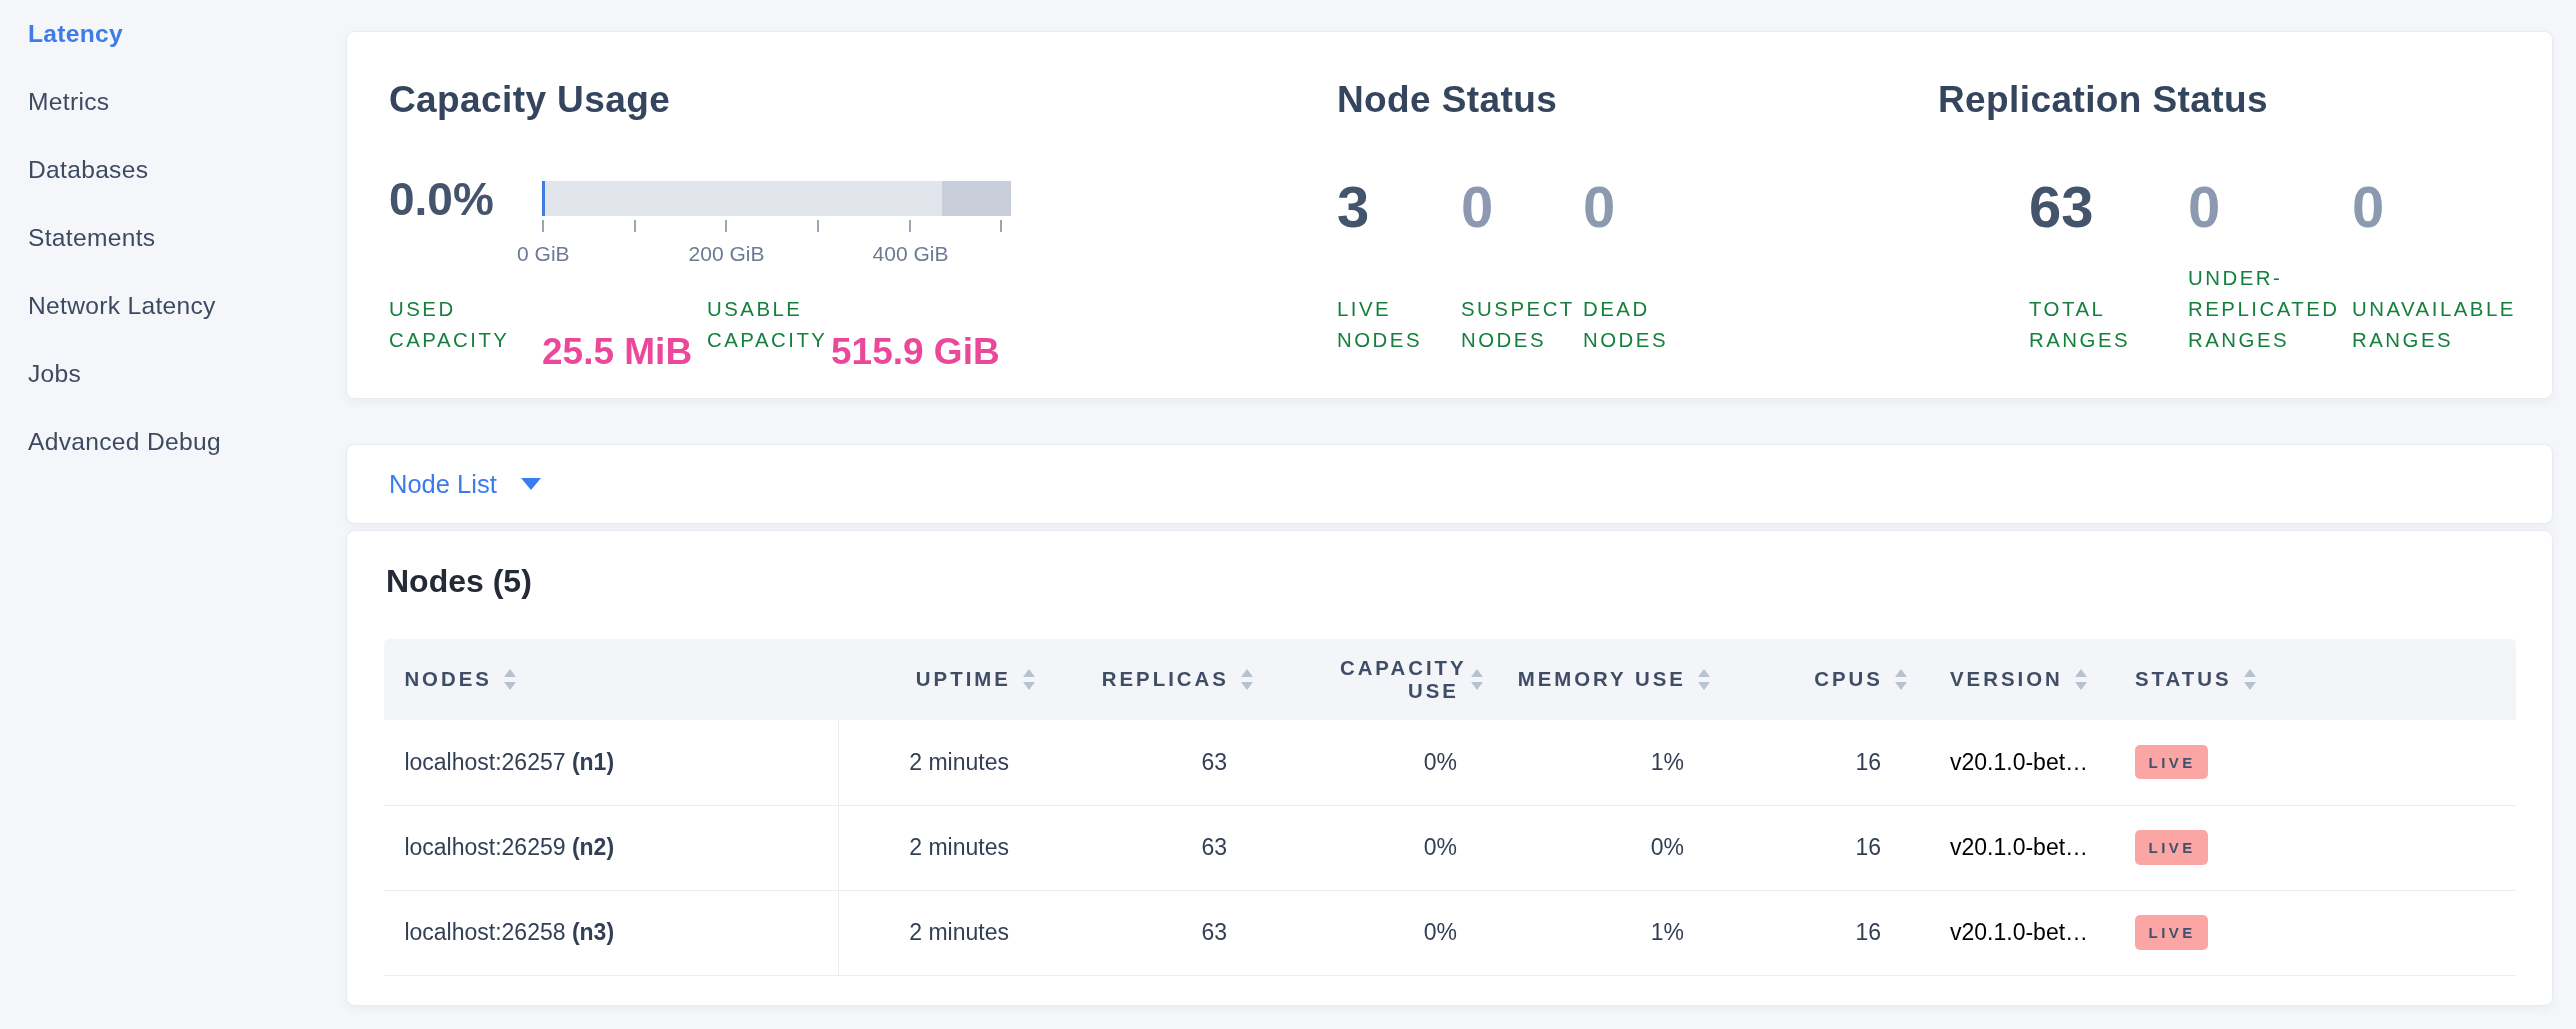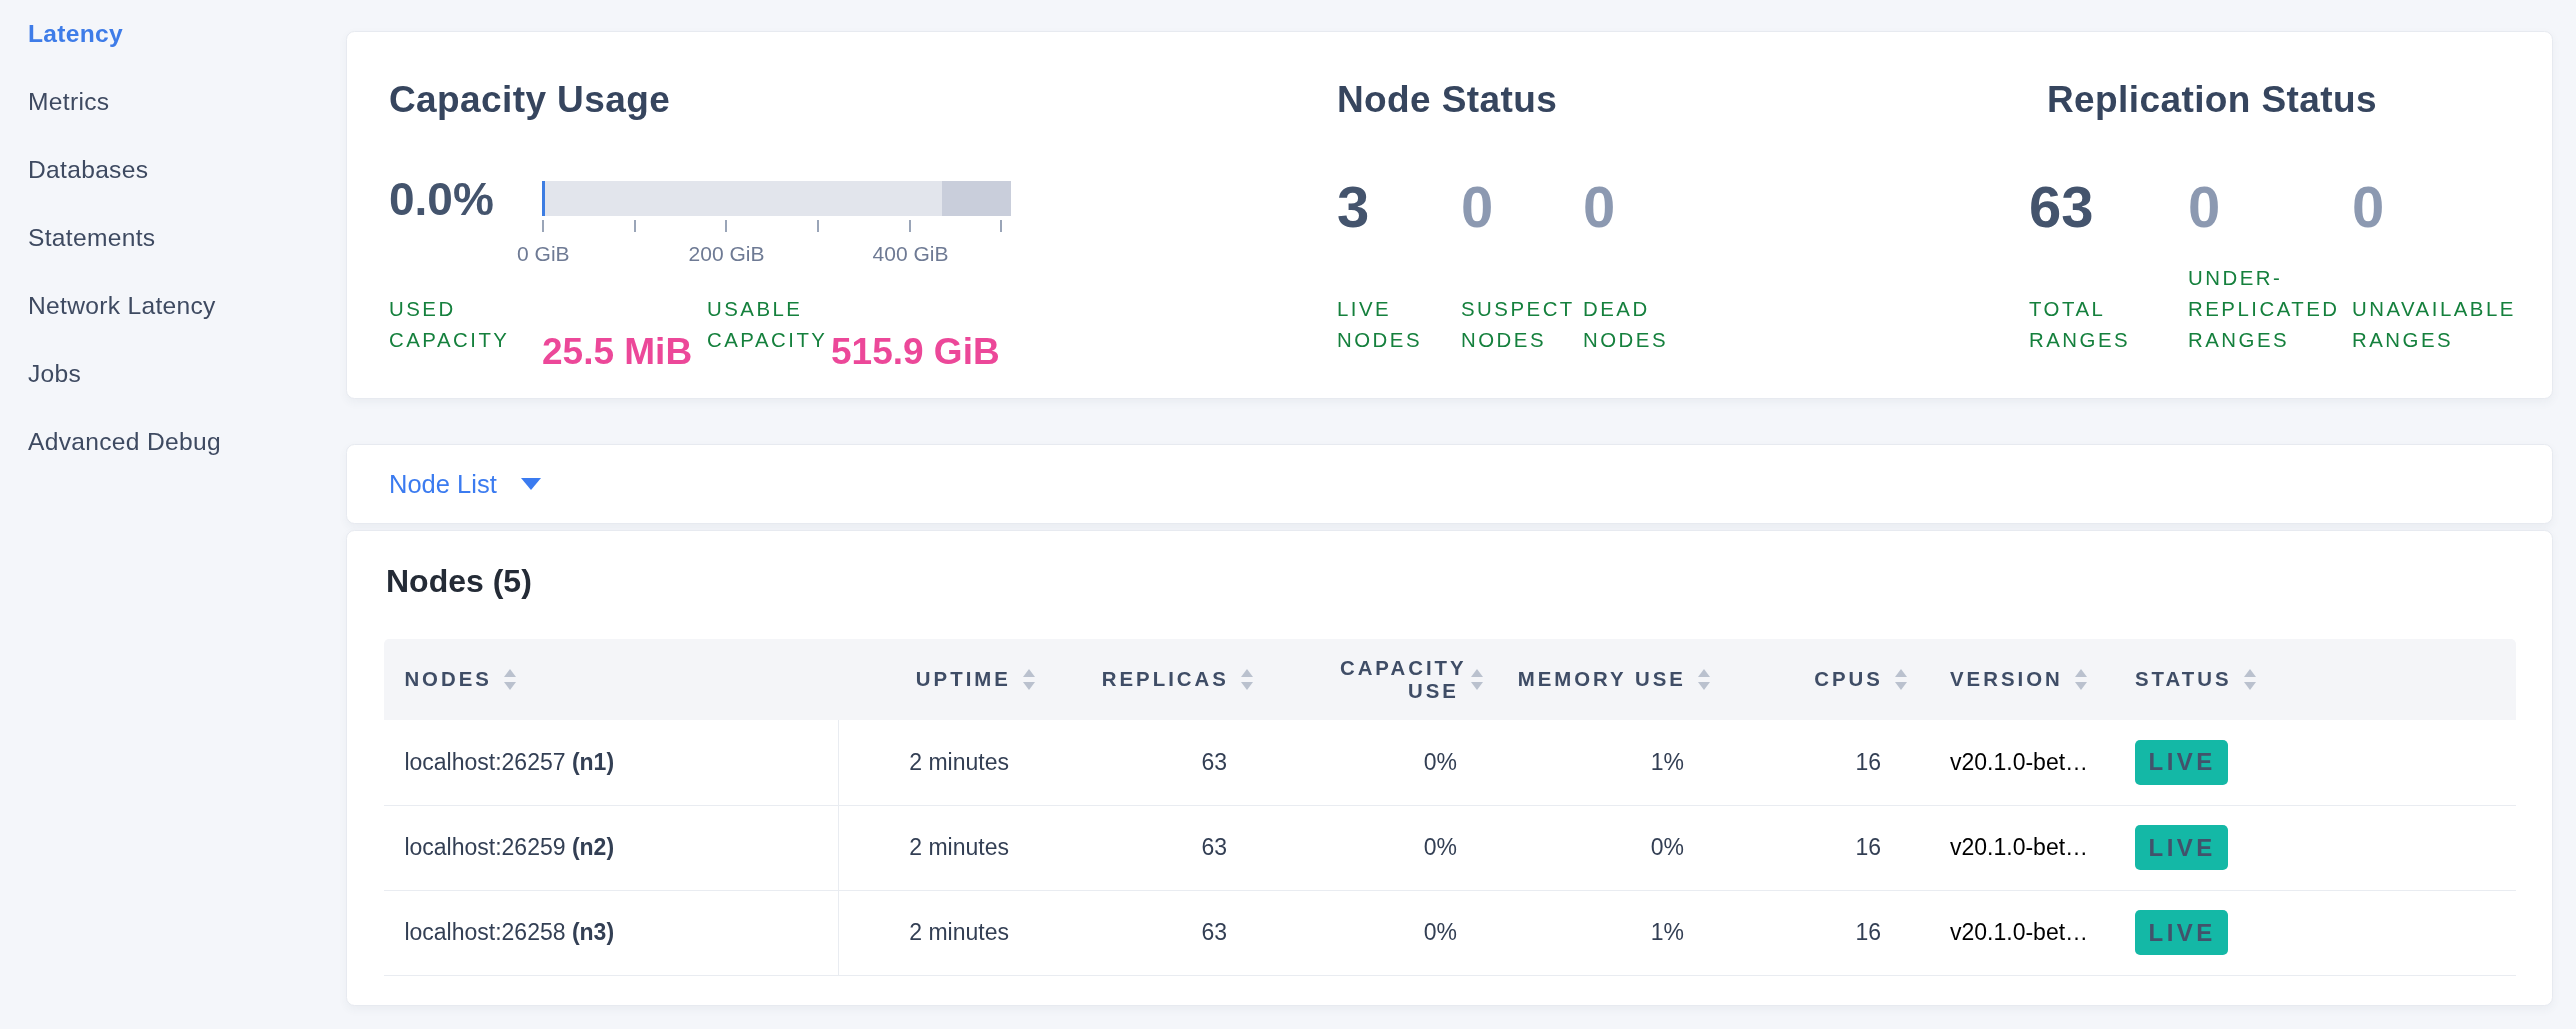--- a/index.html
+++ b/index.html
@@ -117,22 +117,22 @@
   tbody td {
     height:85px; font-size:23px; color:#333f54;
     border-bottom:1.7px solid #e9ecf1; vertical-align:middle; background:#fff;
   }
   tbody td.cell-nodes { padding-left:20.4px; border-right:1.7px solid #e9ecf1; }
   tbody td.num { text-align:right; padding-right:31px; }
   tbody td.cell-version { padding-left:38px; color:#000000; }
   tbody td.cell-status { padding-left:11px; }
   .node-id { font-weight:bold; }
   .badge {
-    display:inline-block; background:#14b8a6; color:#42526b;
-    font-size:24px; font-weight:bold; letter-spacing:3.4px;
+    display:inline-block; background:#fca5a5; color:#42526b;
+    font-size:15px; font-weight:bold; letter-spacing:3.4px;
     padding:8.5px 12px 7.6px 13.6px; border-radius:5.1px; line-height:1.2;
   }
 </style>
 </head>
 <body>
 
 <nav class="sidebar">
   <div class="nav-item active">Latency</div>
   <div class="nav-item">Metrics</div>
   <div class="nav-item">Databases</div>
@@ -169,21 +169,21 @@
   <div class="stat-value-lg" style="left:484px;">515.9 GiB</div>
 
   <h2 class="sec-title" style="left:990px;">Node Status</h2>
   <div class="stat-num" style="left:990px;">3</div>
   <div class="stat-num muted" style="left:1114px;">0</div>
   <div class="stat-num muted" style="left:1236px;">0</div>
   <div class="stat-label" style="left:990px; width:102px;">LIVE NODES</div>
   <div class="stat-label" style="left:1114px; width:119px;">SUSPECT NODES</div>
   <div class="stat-label" style="left:1236px; width:102px;">DEAD NODES</div>
 
-  <h2 class="sec-title" style="left:1700px;">Replication Status</h2>
+  <h2 class="sec-title" style="left:1591px;">Replication Status</h2>
   <div class="stat-num" style="left:1682px;">63</div>
   <div class="stat-num muted" style="left:1841px;">0</div>
   <div class="stat-num muted" style="left:2005px;">0</div>
   <div class="stat-label" style="left:1682px; width:119px;">TOTAL RANGES</div>
   <div class="stat-label" style="left:1841px; width:170px;">UNDER-REPLICATED RANGES</div>
   <div class="stat-label" style="left:2005px; width:187px;">UNAVAILABLE RANGES</div>
 </section>
 
 <section class="card" id="nodelist-strip">
   <div class="dropdown">

